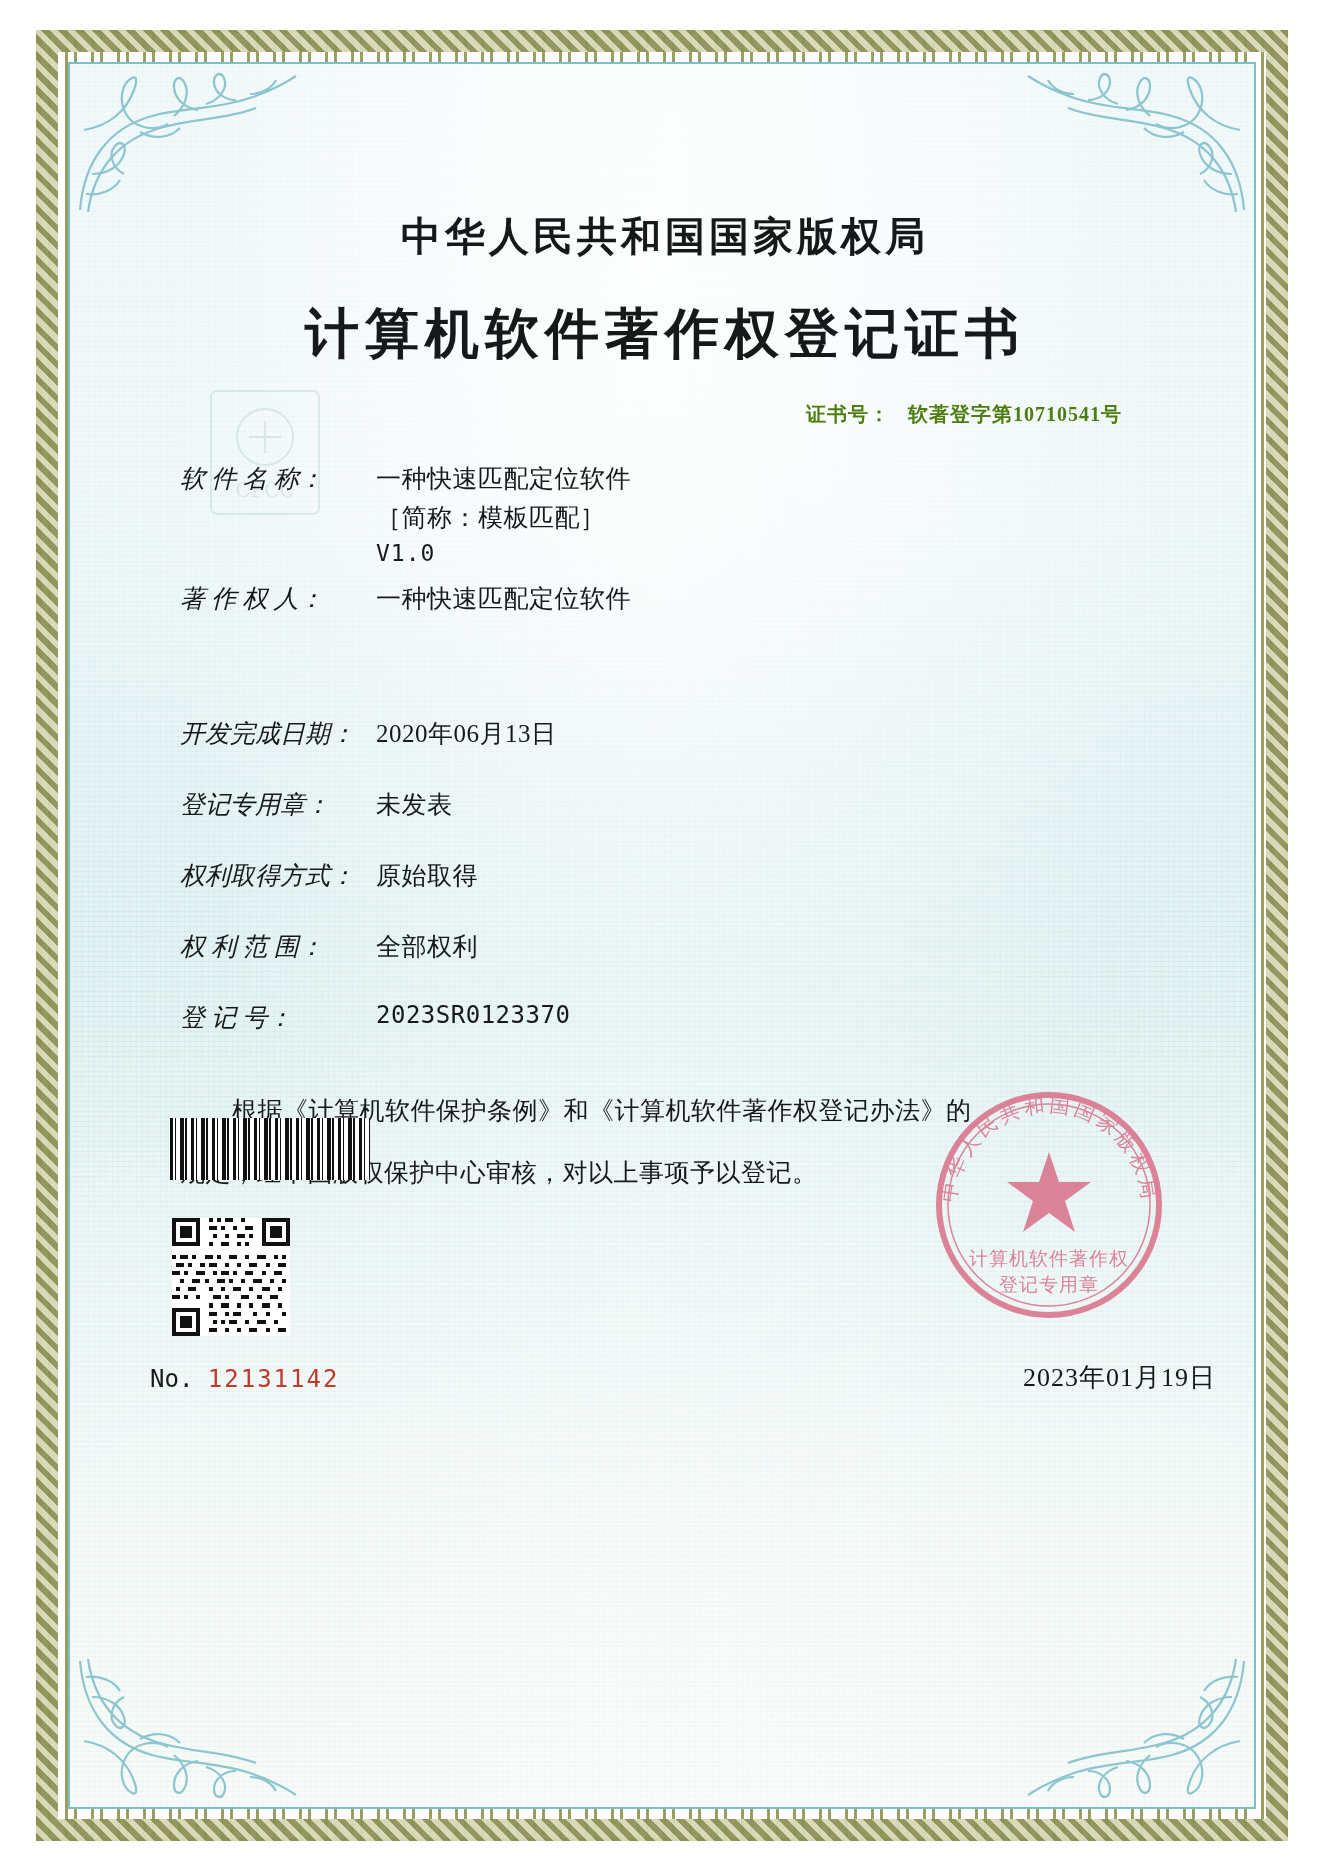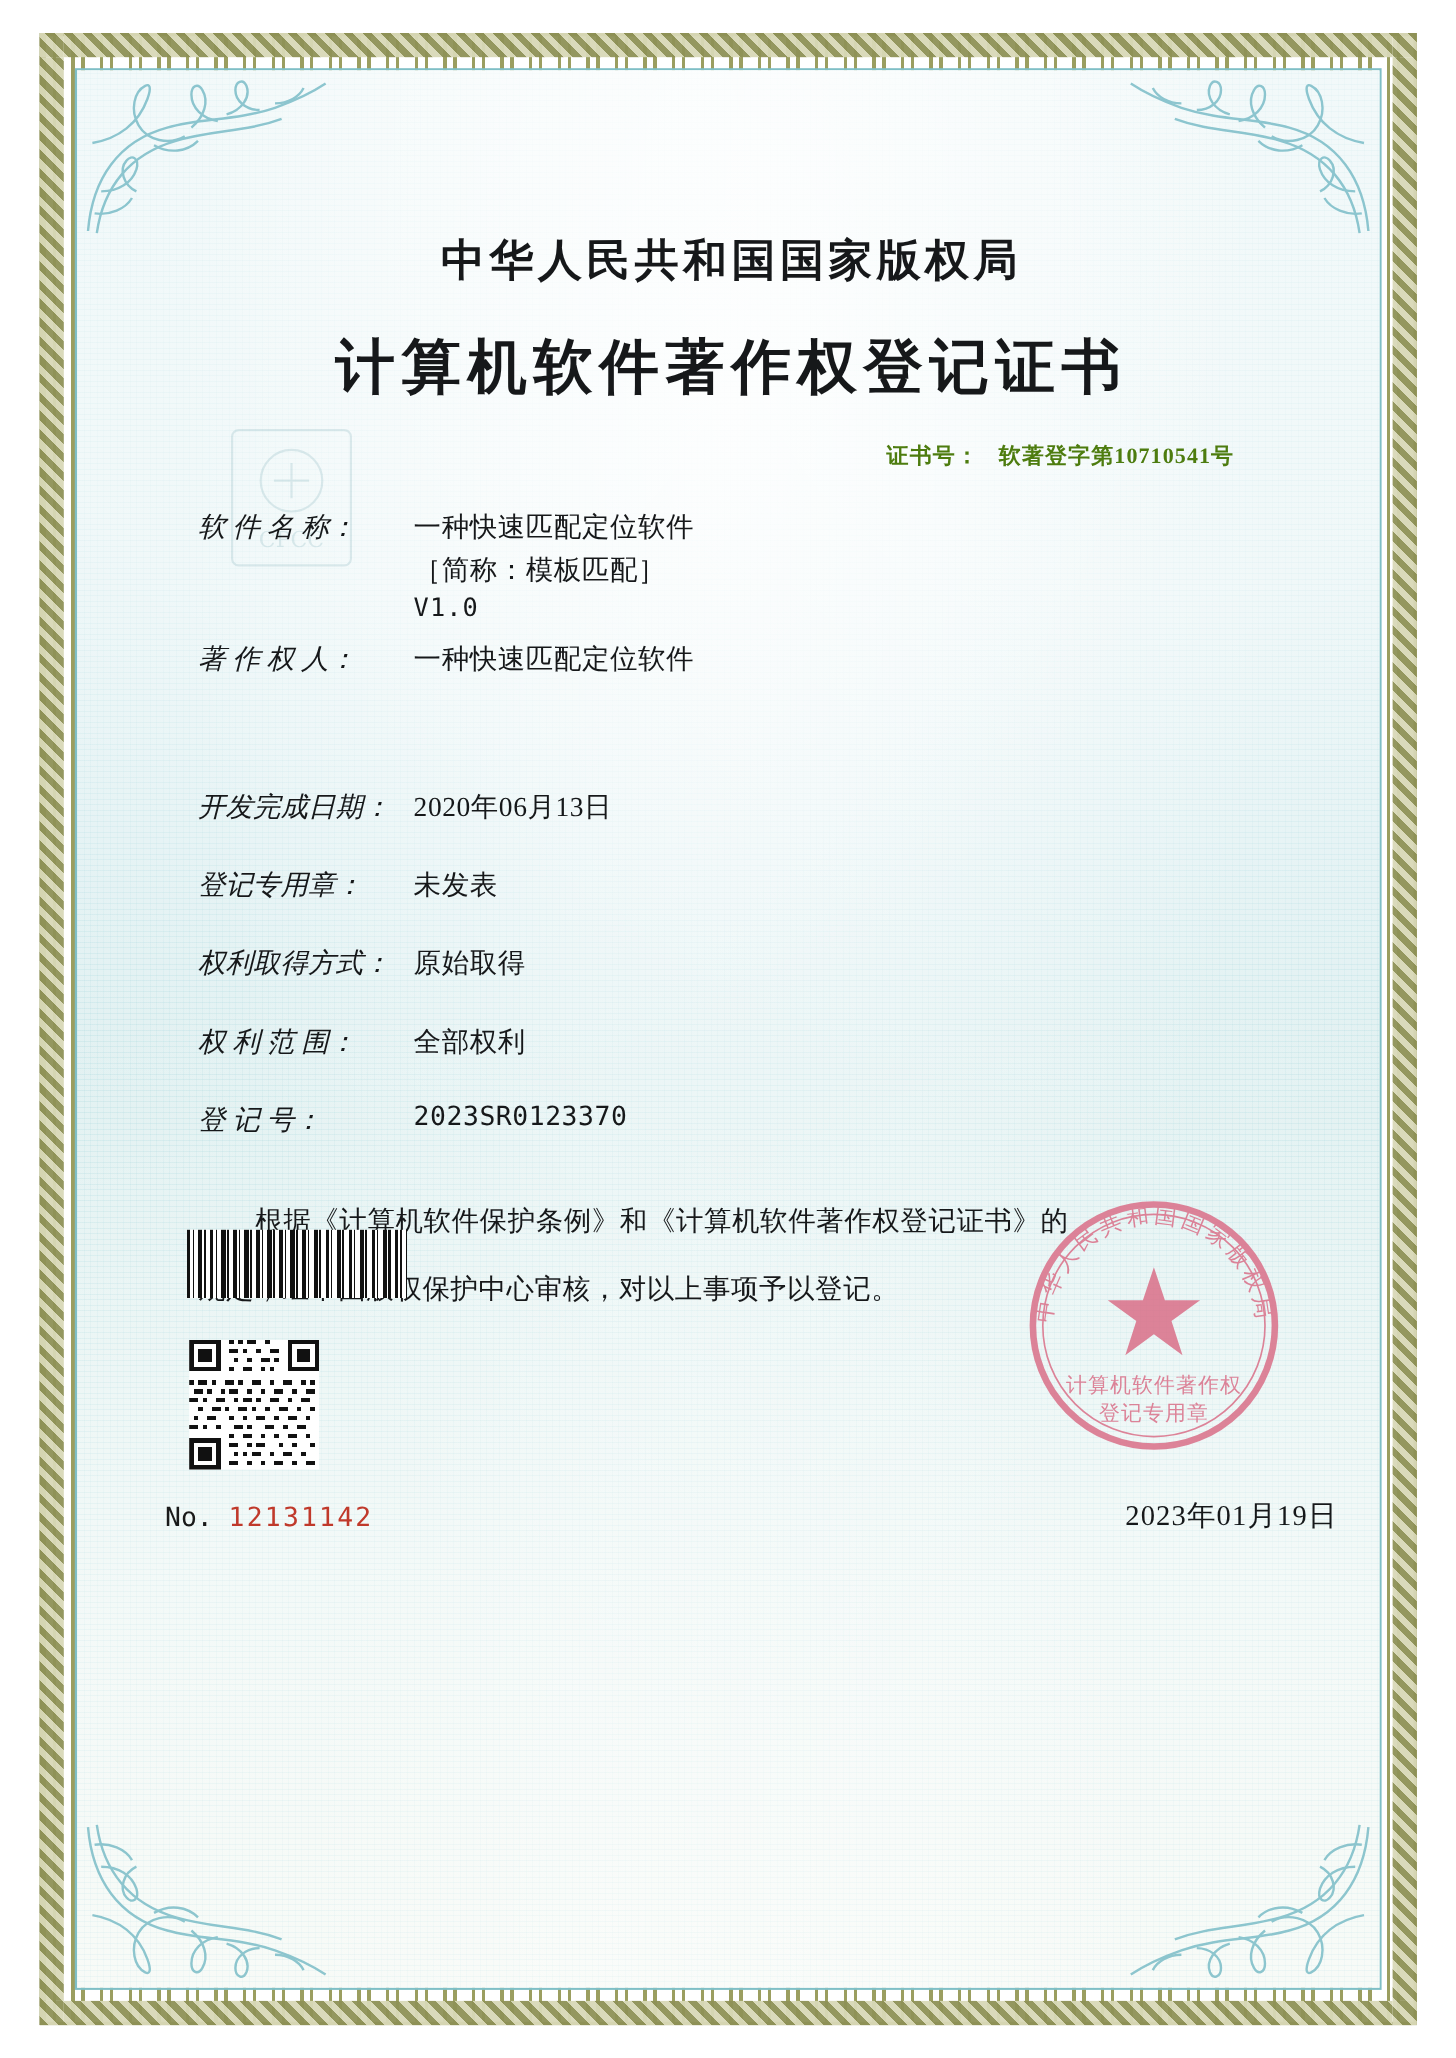--- a/index.html
+++ b/index.html
@@ -388,21 +388,21 @@
       </div>
 
       <div class="frow wide">
         <div class="flabel">登 记 号：</div>
         <div class="fvalue mono">2023SR0123370</div>
       </div>
 
     </div>
 
     <div class="statement">
-      <div><span class="indent"></span><span>根据《计算机软件保护条例》和《计算机软件著作权登记证书》的</span></div>
+      <div><span class="indent"></span><span>根据《计算机软件保护条例》和《计算机软件著作权登记办法》的</span></div>
       <div>规定，经中国版权保护中心审核，对以上事项予以登记。</div>
     </div>
 
   </div>
 
   <div class="barcode">
     <div class="barcode-mask"></div>
   </div>
 
   <div class="qr">

